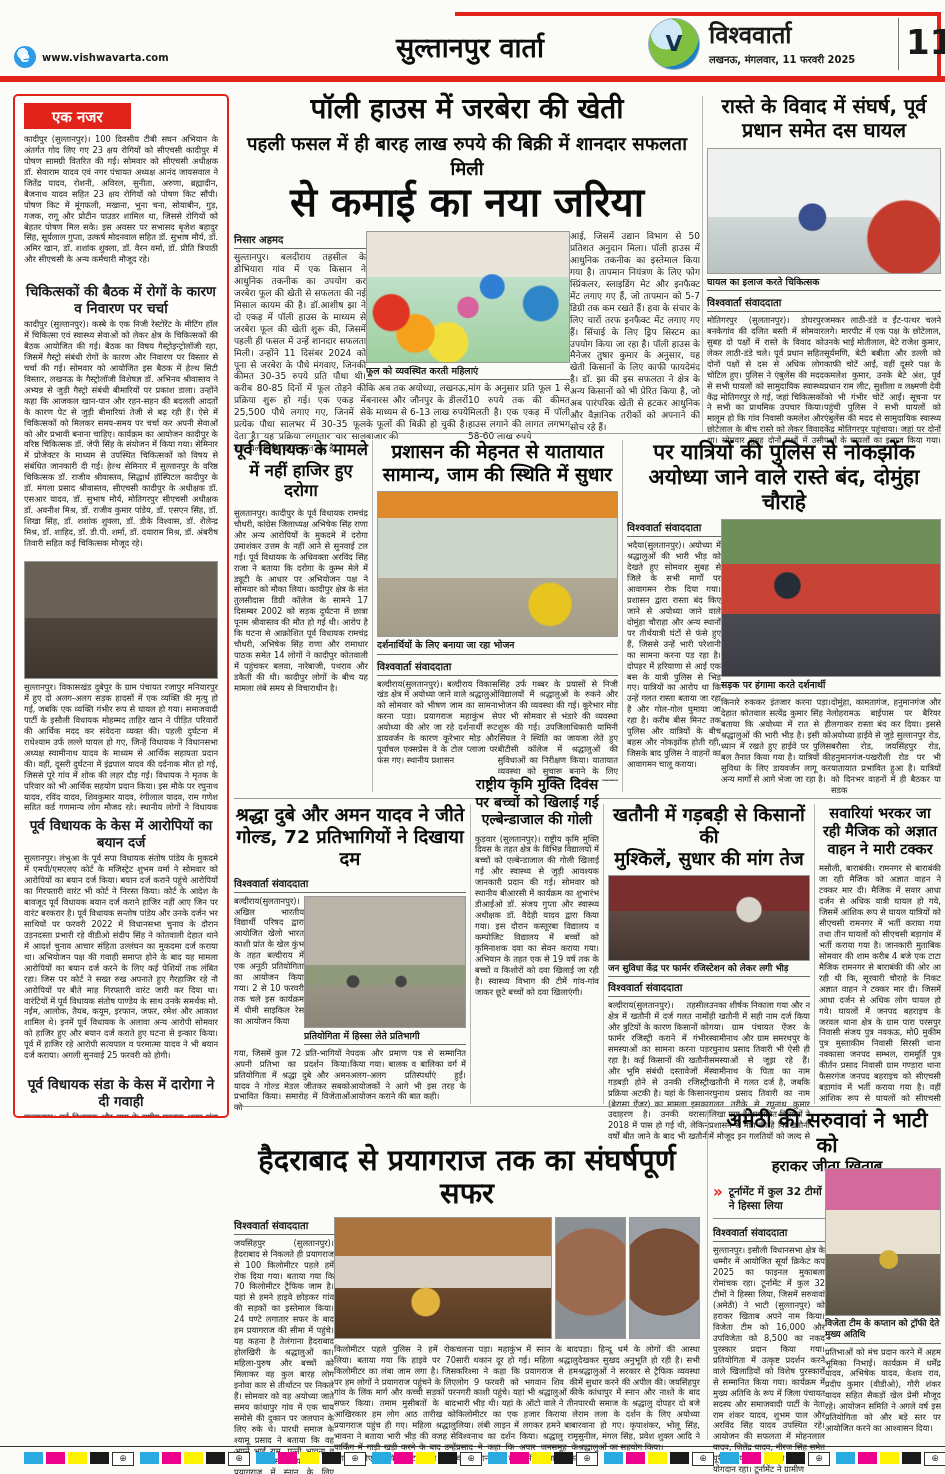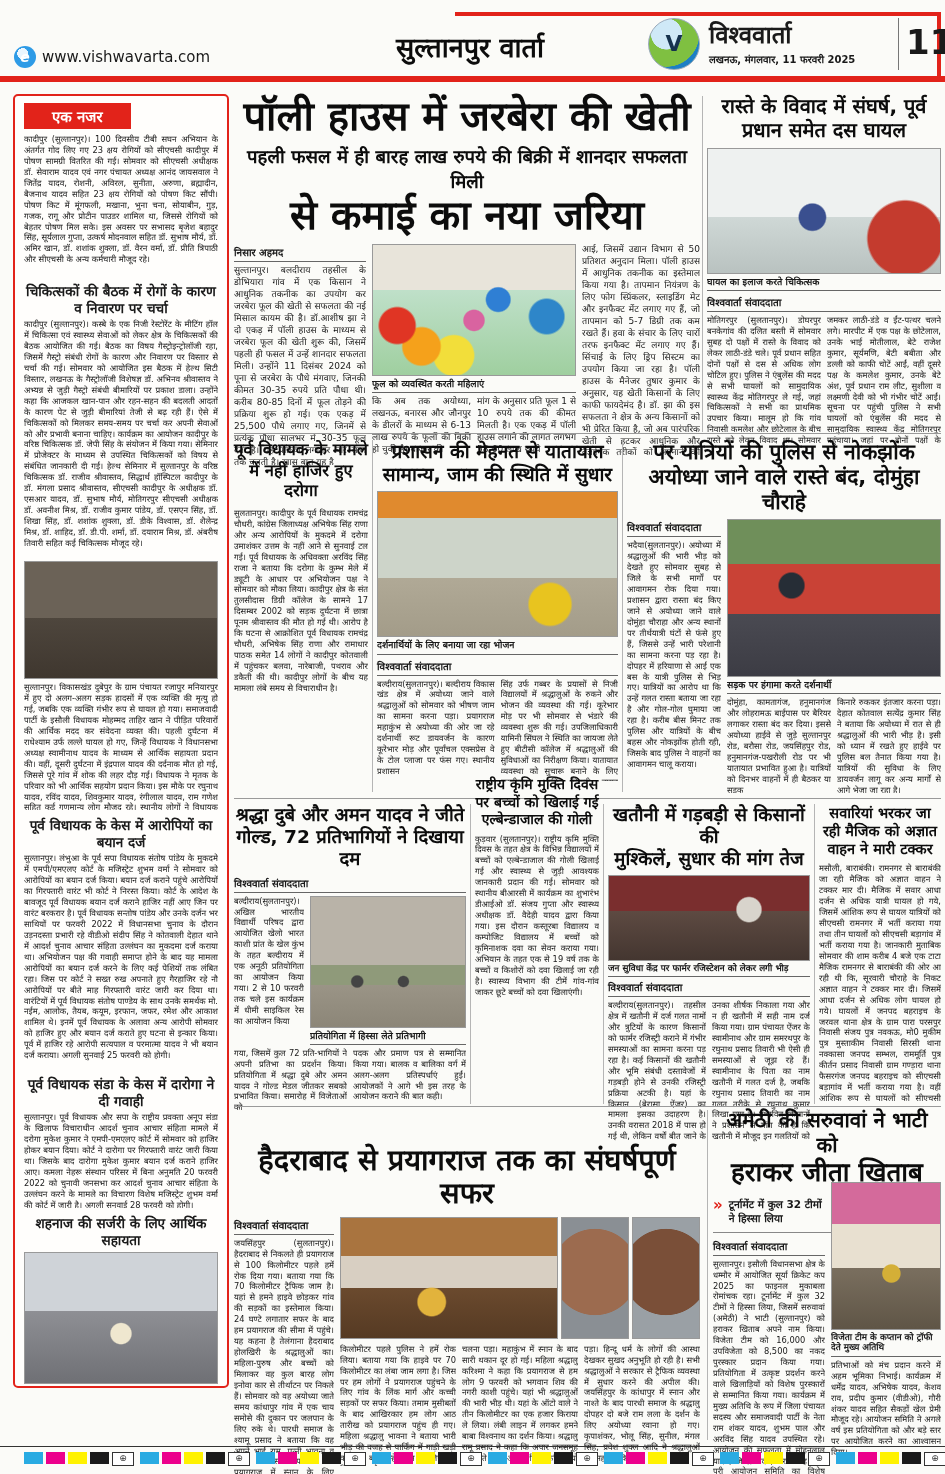--- a/index.html
+++ b/index.html
@@ -7,21 +7,21 @@
         font-family:"DejaVu Sans","Liberation Sans",sans-serif;color:#1a1a1a;overflow:hidden;}
   .abs{position:absolute;}
   .hl{font-weight:bold;text-align:center;color:#0c0c0c;}
   .body{font-size:9px;line-height:1.33;text-align:justify;overflow:hidden;}
   .body8{font-size:8.3px;line-height:1.32;text-align:justify;overflow:hidden;}
   .cap{font-weight:bold;font-size:9.3px;line-height:1.2;border-bottom:1px solid #666;padding:2px 0 3px;overflow:hidden;}
   .byline{font-weight:bold;font-size:10px;border-bottom:1px solid #666;padding:1px 0 2px;margin-bottom:3px;}
   .vline{position:absolute;width:1px;background:#b5b5b5;}
   .hline{position:absolute;height:1px;background:#9a9a9a;}
   .red{background:#e2231a;}
-  .cols{display:flex;gap:6px;justify-content:center;}
+  .cols{display:flex;justify-content:center;}
   .cols>div{flex:1;}
   .ph{width:100%;border:1px solid #999;box-sizing:border-box;}
   .ph-flowers{background:
     radial-gradient(circle at 12% 62%, #e03524 0 9%, transparent 10%),
     radial-gradient(circle at 24% 78%, #f5a11b 0 10%, transparent 11%),
     radial-gradient(circle at 40% 85%, #f2de3a 0 12%, transparent 13%),
     radial-gradient(circle at 62% 42%, #2f7fd4 0 8%, transparent 9%),
     radial-gradient(circle at 50% 58%, #d963a0 0 8%, transparent 9%),
     radial-gradient(circle at 86% 55%, #2e86c9 0 9%, transparent 10%),
     linear-gradient(180deg,#e8e4da 0 35%, #bfe0c9 35%, #9fcf9f 100%);}
@@ -71,36 +71,36 @@
 <body>
 
 <div class="page">
 
   <div class="abs red" style="left:455px;top:12px;width:486px;height:4px"></div>
   <div class="abs red" style="left:937px;top:12px;width:4px;height:66px"></div>
   <div class="abs red" style="left:0;top:76px;width:945px;height:6px"></div>
 
   <div class="abs" style="left:14px;top:46px;display:flex;align-items:center;gap:6px">
     <div class="elogo">e</div>
-    <div style="font-weight:normal;font-size:15px">www.vishwavarta.com</div>
+    <div style="font-weight:bold;font-size:10px">www.vishwavarta.com</div>
   </div>
 
   <div class="abs hl" style="left:300px;top:28px;width:340px;font-size:27px">सुल्तानपुर वार्ता</div>
 
   <div class="abs" style="left:648px;top:18px;display:flex;gap:9px;align-items:center">
     <div class="globe">V</div>
     <div>
       <div style="font-weight:bold;font-size:24px;line-height:1.1">विश्ववार्ता</div>
       <div style="font-weight:bold;font-size:10px;margin-top:3px">लखनऊ,  मंगलवार, 11 फरवरी 2025</div>
     </div>
   </div>
   <div class="vline" style="left:898px;top:18px;height:52px;background:#777"></div>
   <div class="abs" style="left:906px;top:22px;font-size:34px;font-weight:bold">11</div>
 
-  <div class="abs nazar-box" style="left:13px;top:94px;width:216px;height:1294px">
+  <div class="abs nazar-box" style="left:13px;top:94px;width:216px;height:1024px">
     <div class="nazar-label red">एक नजर</div>
 
     <div>
       <div class="body8" style="height:142px">कादीपुर (सुल्तानपुर)। 100 दिवसीय टीबी सघन अभियान के अंतर्गत गोद लिए गए 23 क्षय रोगियों को सीएचसी कादीपुर में पोषण सामग्री वितरित की गई। सोमवार को सीएचसी अधीक्षक डॉ. सेवाराम यादव एवं नगर पंचायत अध्यक्ष आनंद जायसवाल ने जितेंद्र यादव, रोशनी, अविरल, सुनीता, अरुणा, ब्रह्मादीन, बैजनाथ यादव सहित 23 क्षय रोगियों को पोषण किट सौंपी। पोषण किट में मूंगफली, मखाना, भुना चना, सोयाबीन, गुड़, गजक, रागू और प्रोटीन पाउडर शामिल था, जिससे रोगियों को बेहतर पोषण मिल सके। इस अवसर पर सभासद बृजेश बहादुर सिंह, सूर्यलाल गुप्ता, उत्कर्ष मोदनवाल सहित डॉ. सुभाष मौर्य, डॉ. अमिर खान, डॉ. शशांक शुक्ला, डॉ. वैरन वर्मा, डॉ. प्रीति त्रिपाठी और सीएचसी के अन्य कर्मचारी मौजूद रहे।</div>
     </div>
 
     <div>
       <div class="nazar-h">चिकित्सकों की बैठक में रोगों के कारण व निवारण पर चर्चा</div>
       <div class="body8" style="height:240px">कादीपुर (सुल्तानपुर)। कस्बे के एक निजी रेस्टोरेंट के मीटिंग हॉल में चिकित्सा एवं स्वास्थ्य सेवाओं को लेकर क्षेत्र के चिकित्सकों की बैठक आयोजित की गई। बैठक का विषय गैस्ट्रोइन्ट्रोलॉजी रहा, जिसमें गैस्ट्रो संबंधी रोगों के कारण और निवारण पर विस्तार से चर्चा की गई। सोमवार को आयोजित इस बैठक में हेल्थ सिटी विस्तार, लखनऊ के गैस्ट्रोलॉजी विशेषज्ञ डॉ. अभिनव श्रीवास्तव ने अभ्यन्न से जुड़ी गैस्ट्रो संबंधी बीमारियों पर प्रकाश डाला। उन्होंने कहा कि आजकल खान-पान और रहन-सहन की बदलती आदतों के कारण पेट से जुड़ी बीमारियां तेजी से बढ़ रही हैं। ऐसे में चिकित्सकों को मिलकर समय-समय पर चर्चा कर अपनी सेवाओं को और प्रभावी बनाना चाहिए। कार्यक्रम का आयोजन कादीपुर के वरिष्ठ चिकित्सक डॉ. जेपी सिंह के संयोजन में किया गया। सेमिनार में प्रोजेक्टर के माध्यम से उपस्थित चिकित्सकों को विषय से संबंधित जानकारी दी गई। हेल्थ सेमिनार में सुल्तानपुर के वरिष्ठ चिकित्सक डॉ. राजीव श्रीवास्तव, सिद्धार्थ हॉस्पिटल कादीपुर के डॉ. मंगला प्रसाद श्रीवास्तव, सीएचसी कादीपुर के अधीक्षक डॉ. एसआर यादव, डॉ. सुभाष मौर्य, मोतिगरपुर सीएचसी अधीक्षक डॉ. अवनीश मिश्र, डॉ. राजीव कुमार पांडेय, डॉ. एसएन सिंह, डॉ. शिखा सिंह, डॉ. शशांक शुक्ला, डॉ. डीके विश्वास, डॉ. शैलेन्द्र मिश्र, डॉ. शाहिद, डॉ. डी.पी. शर्मा, डॉ. दयाराम मिश्र, डॉ. अंबरीष तिवारी सहित कई चिकित्सक मौजूद रहे।</div>
     </div>
@@ -123,21 +123,21 @@
     <div>
       <div class="nazar-h">शहनाज की सर्जरी के लिए आर्थिक सहायता</div>
       <div class="ph ph-cheque" style="height:132px;margin:2px 0 3px"></div>
 
     </div>
 
     
   </div>
 
   <div class="abs" style="left:234px;top:94px;width:466px">
-    <div class="hl" style="font-size:40px;line-height:1.1">पॉली हाउस में जरबेरा की खेती</div>
+    <div class="hl" style="font-size:28px;line-height:1.1">पॉली हाउस में जरबेरा की खेती</div>
     <div class="hl" style="font-size:18.5px;margin-top:5px">पहली फसल में ही बारह लाख रुपये की बिक्री में शानदार सफलता मिली</div>
     <div class="hl" style="font-size:40px;line-height:1.1">से कमाई का नया जरिया</div>
     <div class="cols" style="margin-top:7px">
       <div style="flex:0 0 132px">
         <div class="byline">निसार अहमद</div>
         <div class="body" style="height:200px">सुल्तानपुर। बलदीराय तहसील के डोभियारा गांव में एक किसान ने आधुनिक तकनीक का उपयोग कर जरबेरा फूल की खेती से सफलता की नई मिसाल कायम की है। डॉ.आशीष झा ने दो एकड़ में पॉली हाउस के माध्यम से जरबेरा फूल की खेती शुरू की, जिसमें पहली ही फसल में उन्हें शानदार सफलता मिली। उन्होंने 11 दिसंबर 2024 को पूना से जरबेरा के पौधे मंगवाए, जिनकी कीमत 30-35 रुपये प्रति पौधा थी। करीब 80-85 दिनों में फूल तोड़ने की प्रक्रिया शुरू हो गई। एक एकड़ में 25,500 पौधे लगाए गए, जिनमें से प्रत्येक पौधा सालभर में 30-35 फूल देता है। यह प्रक्रिया लगातार चार साल तक चलती है। खास बात यह है</div>
       </div>
       <div style="flex:0 0 204px">
         <div class="ph ph-flowers" style="height:132px"></div>
         <div class="cap">फूल को व्यवस्थित करती महिलाएं</div>
@@ -189,22 +189,22 @@
     <div class="hl" style="font-size:21px;line-height:1.18">अयोध्या जाने वाले रास्ते बंद, दोमुंहा चौराहे</div>
     <div class="cols" style="margin-top:5px">
       <div style="flex:0 0 94px">
         <div class="byline">विश्ववार्ता संवाददाता</div>
         <div class="body8" style="height:262px">भदैया(सुलतानपुर)। अयोध्या में श्रद्धालुओं की भारी भीड़ को देखते हुए सोमवार सुबह से जिले के सभी मार्गों पर आवागमन रोक दिया गया। प्रशासन द्वारा रास्ता बंद किए जाने से अयोध्या जाने वाले दोमुंहा चौराहा और अन्य स्थानों पर तीर्थयात्री घंटों से फंसे हुए हैं, जिससे उन्हें भारी परेशानी का सामना करना पड़ रहा है। दोपहर में हरियाणा से आई एक बस के यात्री पुलिस से भिड़ गए। यात्रियों का आरोप था कि उन्हें गलत रास्ता बताया जा रहा है और गोल-गोल घुमाया जा रहा है। करीब बीस मिनट तक पुलिस और यात्रियों के बीच बहस और नोकझोंक होती रही, जिसके बाद पुलिस ने वाहनों का आवागमन चालू कराया।</div>
       </div>
       <div style="flex:1">
         <div class="ph ph-bus" style="height:158px"></div>
         <div class="cap">सड़क पर हंगामा करते दर्शनार्थी</div>
         <div class="cols" style="margin-top:3px">
+          <div class="body8" style="height:96px">किनारे रुककर इंतजार करना पड़ा। देहात कोतवाल सत्येंद्र कुमार सिंह ने बताया कि अयोध्या में रात से ही श्रद्धालुओं की भारी भीड़ है। इसी को ध्यान में रखते हुए हाईवे पर पुलिस बल तैनात किया गया है। यात्रियों की सुविधा के लिए डायवर्जन लागू कर अन्य मार्गों से आगे भेजा जा रहा है।</div>
           <div class="body8" style="height:96px">दोमुंहा, कामतागंज, हनुमानगंज और लोहरामऊ बाईपास पर बैरियर लगाकर रास्ता बंद कर दिया। इससे अयोध्या हाईवे से जुड़े सुल्तानपुर रोड, बरौसा रोड, जयसिंहपुर रोड, हनुमानगंज-पखरौली रोड पर भी यातायात प्रभावित हुआ है। यात्रियों को दिनभर वाहनों में ही बैठकर या सड़क</div>
-          <div class="body8" style="height:96px">किनारे रुककर इंतजार करना पड़ा। देहात कोतवाल सत्येंद्र कुमार सिंह ने बताया कि अयोध्या में रात से ही श्रद्धालुओं की भारी भीड़ है। इसी को ध्यान में रखते हुए हाईवे पर पुलिस बल तैनात किया गया है। यात्रियों की सुविधा के लिए डायवर्जन लागू कर अन्य मार्गों से आगे भेजा जा रहा है।</div>
         </div>
       </div>
     </div>
   </div>
 
   <div class="hline" style="left:234px;top:798px;width:707px"></div>
 
   <div class="abs" style="left:234px;top:804px;width:232px">
     <div class="hl" style="font-size:18.5px;line-height:1.2">श्रद्धा दुबे और अमन यादव ने जीते</div>
     <div class="hl" style="font-size:18.5px;line-height:1.2">गोल्ड, 72 प्रतिभागियों ने दिखाया दम</div>
@@ -268,21 +268,21 @@
           <div class="body8" style="height:122px">चलना पड़ा। महाकुंभ में स्नान के बाद सारी थकान दूर हो गई। महिला श्रद्धालु करिश्मा ने कहा कि प्रयागराज से हम लोग 9 फरवरी को भगवान शिव की नगरी काशी पहुंचे। यहां भी श्रद्धालुओं की भारी भीड़ थी। यहां के ऑटो वाले ने तीन किलोमीटर का एक हजार किराया ले लिया। लंबी लाइन में लगकर हमने बाबा विश्वनाथ का दर्शन किया। श्रद्धालु रामू प्रसाद ने कहा कि अपार जनसमूह के चलते स्नान और दर्शन में कठिनाइयों का सामना करना</div>
           <div class="body8" style="height:122px">पड़ा। हिन्दू धर्म के लोगों की आस्था देखकर सुखद अनुभूति हो रही है। सभी श्रद्धालुओं ने सरकार से ट्रैफिक व्यवस्था में सुधार करने की अपील की। जयसिंहपुर के कांधापुर में स्नान और नाश्ते के बाद पारधी समाज के श्रद्धालु दोपहर दो बजे राम लला के दर्शन के लिए अयोध्या रवाना हो गए। कृपाशंकर, भोलू सिंह, सुनील, मंगल सिंह, प्रवेश शुक्ल आदि ने श्रद्धालुओं का सहयोग किया।</div>
         </div>
       </div>
     </div>
   </div>
 
   <div class="vline" style="left:707px;top:1110px;height:330px"></div>
   <div class="abs" style="left:713px;top:1108px;width:228px">
     <div class="hl" style="font-size:20.5px;line-height:1.2">अमेठी की सरुवावां ने भाटी को</div>
-    <div class="hl" style="font-size:26px;line-height:1.2">हराकर जीता खिताब</div>
+    <div class="hl" style="font-size:15px;line-height:1.2">हराकर जीता खिताब</div>
     <div style="display:flex;gap:6px;align-items:flex-start;border-bottom:1px solid #888;padding:6px 0;margin-top:4px;width:118px">
       <div style="color:#e2231a;font-weight:bold;font-size:15px;line-height:1">»</div>
       <div style="font-weight:bold;font-size:10.5px;line-height:1.3">टूर्नामेंट में कुल 32 टीमों ने हिस्सा लिया</div>
     </div>
     <div class="cols" style="margin-top:5px">
       <div style="flex:0 0 112px">
         <div class="byline">विश्ववार्ता संवाददाता</div>
         <div class="body8" style="height:252px">सुल्तानपुर। इसौली विधानसभा क्षेत्र के धम्मौर में आयोजित सूर्या क्रिकेट कप 2025 का फाइनल मुकाबला रोमांचक रहा। टूर्नामेंट में कुल 32 टीमों ने हिस्सा लिया, जिसमें सरुवावां (अमेठी) ने भाटी (सुल्तानपुर) को हराकर खिताब अपने नाम किया। विजेता टीम को 16,000 और उपविजेता को 8,500 का नकद पुरस्कार प्रदान किया गया। प्रतियोगिता में उत्कृष्ट प्रदर्शन करने वाले खिलाड़ियों को विशेष पुरस्कारों से सम्मानित किया गया। कार्यक्रम में मुख्य अतिथि के रूप में जिला पंचायत सदस्य और समाजवादी पार्टी के नेता राम शंकर यादव, शुभम पाल और अरविंद सिंह यादव उपस्थित रहे। आयोजन की सफलता में मोहनलाल यादव, जितेंद्र यादव, नीरज सिंह समेत पूरी आयोजन समिति का विशेष योगदान रहा। टूर्नामेंट ने ग्रामीण</div>
       </div>
       <div style="flex:1">

